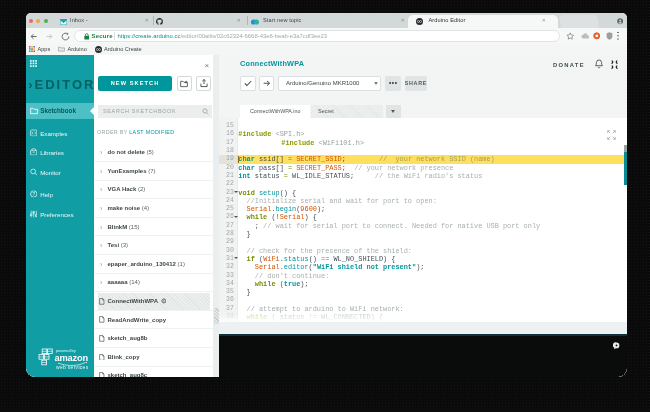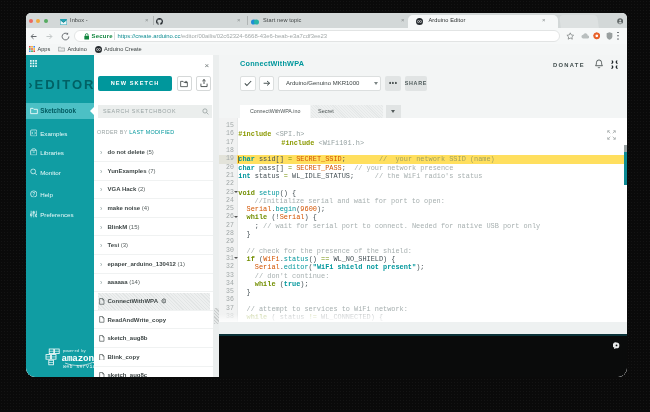--- a/index.html
+++ b/index.html
@@ -209,21 +209,21 @@
       <div class="navitem" style="top:151.6px;">
         <svg class="navico" viewBox="0 0 9 9">
             <path d="M1.4 0.5v8M4.5 0.5v8M7.6 0.5v8" stroke="#eafafa" stroke-width="0.8"></path>
             <rect x="0.4" y="4.6" width="2" height="1.7" fill="#109da3" stroke="#eafafa" stroke-width="0.8"></rect>
             <rect x="3.5" y="1.8" width="2" height="1.7" fill="#109da3" stroke="#eafafa" stroke-width="0.8"></rect>
             <rect x="6.6" y="5.4" width="2" height="1.7" fill="#109da3" stroke="#eafafa" stroke-width="0.8"></rect>
           </svg>
         <div class="navlbl">Preferences</div>
       </div>
 
-      <div class="abs" style="left:19px;top:293px;width:60px;height:24px;font-family:Liberation Mono, monospace;">
+      <div class="abs" style="left:12px;top:293px;width:60px;height:24px;">
         <svg class="abs" style="left:0;top:0px;" width="17" height="20" viewBox="0 0 17 20">
             <g fill="none" stroke="#fff" stroke-width="0.8">
               <rect x="4.2" y="1" width="4.6" height="4.6"></rect>
               <rect x="9.6" y="1" width="4.6" height="4.6"></rect>
               <rect x="1" y="6.6" width="4.6" height="4.6"></rect>
               <rect x="6.4" y="6.6" width="4.6" height="4.6"></rect>
               <rect x="3.8" y="12.2" width="4.6" height="4.6"></rect>
               <path d="M4.2 3.3h4.6M9.6 3.3h4.6M1 8.9h4.6M6.4 8.9h4.6M3.8 14.5h4.6" stroke-width="0.6"></path>
             </g>
           </svg>
@@ -388,32 +388,32 @@
         <div class="abs" style="left:0;top:37.85px;width:17.5px;height:8.3px;background:#e3e3da;"></div>
         <div class="abs" style="left:17.5px;top:37.85px;width:390.5px;height:8.3px;background:#ffdf5e;"></div>
         <div class="abs" style="left:18.9px;top:38.2px;width:1px;height:7.6px;background:#9c6a00;"></div>
         <div id="lines">
             <div class="cl" style="top:12.95px;"><span class="inc">#include</span><span class="p"> </span><span class="hd">&lt;SPI.h&gt;</span></div>
             <div class="cl" style="top:21.25px;padding-left:43px;"><span class="inc">#include</span><span class="p"> </span><span class="hd">&lt;WiFi101.h&gt;</span></div>
             <div class="cl" style="top:37.85px;"><span class="k">char</span><span class="p"> ssid[] </span><span class="op">=</span><span class="p"> </span><span class="ob">SECRET_SSID</span><span class="p">;        </span><span style="color:#a3a25c;">//  your network SSID (name)</span></div>
             <div class="cl" style="top:46.15px;"><span class="k">char</span><span class="p"> pass[] </span><span class="op">=</span><span class="p"> </span><span class="ob">SECRET_PASS</span><span class="p">;  </span><span class="cm">// your network presence</span></div>
             <div class="cl" style="top:54.45px;"><span class="k">int</span><span class="p"> status </span><span class="op">=</span><span class="p"> WL_IDLE_STATUS;     </span><span class="cm">// the WiFi radio's status</span></div>
             <div class="cl" style="top:71.05px;"><span class="c2">void</span><span class="p"> </span><span class="m">setup</span><span class="p">() {</span></div>
-            <div class="cl" style="top:79.35px;margin-left:8px;"><span class="p">  </span><span class="cm">//Initialize serial and wait for port to open:</span></div>
+            <div class="cl" style="top:79.35px;"><span class="p">  </span><span class="cm">//Initialize serial and wait for port to open:</span></div>
             <div class="cl" style="top:87.65px;"><span class="p">  </span><span class="ob">Serial</span><span class="p">.</span><span class="m">begin</span><span class="p">(</span><span class="n">9600</span><span class="p">);</span></div>
             <div class="cl" style="top:95.95px;"><span class="p">  </span><span class="c2">while</span><span class="p"> (!</span><span class="ob">Serial</span><span class="p">) {</span></div>
             <div class="cl" style="top:104.25px;"><span class="p">    ; </span><span class="cm">// wait for serial port to connect. Needed for native USB port only</span></div>
             <div class="cl" style="top:112.55px;"><span class="p">  }</span></div>
             <div class="cl" style="top:129.15px;"><span class="p">  </span><span class="cm">// check for the presence of the shield:</span></div>
             <div class="cl" style="top:137.45px;"><span class="p">  </span><span class="c2">if</span><span class="p"> (</span><span class="ob">WiFi</span><span class="p">.</span><span class="m">status</span><span class="p">() </span><span class="op">==</span><span class="p"> WL_NO_SHIELD) {</span></div>
             <div class="cl" style="top:145.75px;"><span class="p">    </span><span class="ob">Serial</span><span class="p">.</span><span class="m">editor</span><span class="p">(</span><span class="s">"WiFi shield not present"</span><span class="p">);</span></div>
             <div class="cl" style="top:154.05px;"><span class="p">    </span><span class="cm">// don't continue:</span></div>
             <div class="cl" style="top:162.35px;"><span class="p">    </span><span class="c2">while</span><span class="p"> (</span><span class="k">true</span><span class="p">);</span></div>
             <div class="cl" style="top:170.65px;"><span class="p">  }</span></div>
-            <div class="cl" style="top:187.25px;"><span class="p">  </span><span class="cm">// attempt to services to WiFi network:</span></div>
+            <div class="cl" style="top:187.25px;"><span class="p">  </span><span class="cm">// attempt to arduino to WiFi network:</span></div>
             <div class="cl" style="top:195.55px;opacity:0.3;"><span class="p">  </span><span class="c2">while</span><span class="p"> ( status </span><span class="op">!=</span><span class="p"> WL_CONNECTED) {</span></div>
           </div>
         <div id="gnums">
             <div class="ln" style="top:4.65px;">15</div>
             <div class="ln" style="top:12.95px;">16</div>
             <div class="ln" style="top:21.25px;">17</div>
             <div class="ln" style="top:29.55px;">18</div>
             <div class="ln" style="top:37.85px;">19</div>
             <div class="ln" style="top:46.15px;">20</div>
             <div class="ln" style="top:54.45px;">21</div>

